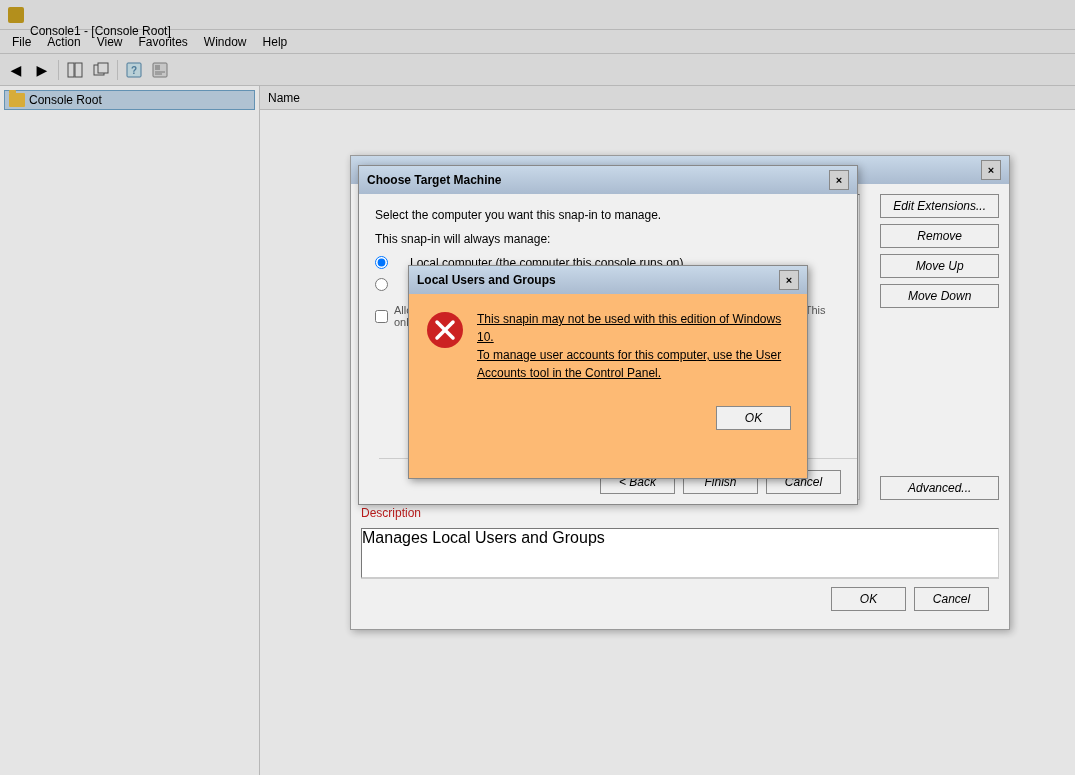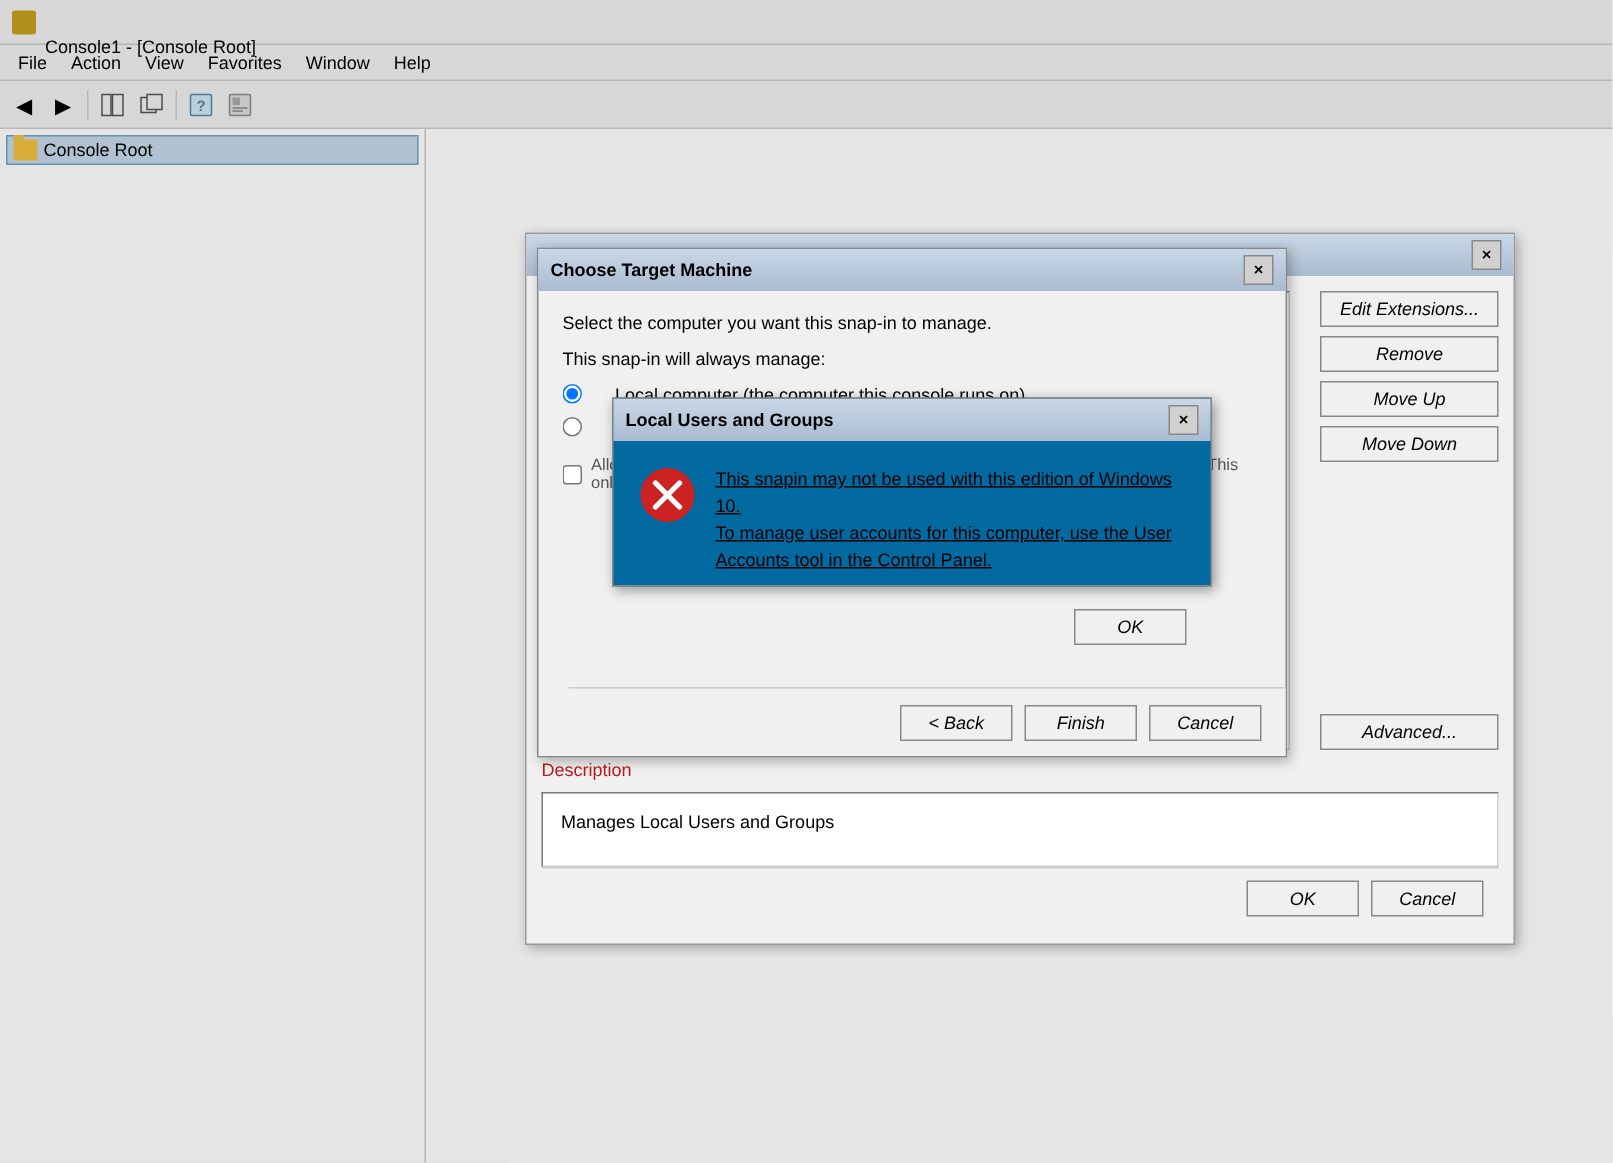--- a/index.html
+++ b/index.html
@@ -79,21 +79,21 @@
     }
 
     
     .main-area {
       display: flex;
       height: calc(775px - 86px);
     }
 
     
     .left-panel {
-      width: 284px;
+      width: 260px;
       background: #fff;
       border-right: 1px solid #ccc;
       padding: 4px;
     }
     .tree-item {
       display: flex;
       align-items: center;
       padding: 2px 4px;
       background: #c5d9ea;
       border: 1px solid #6fa3c8;
@@ -225,23 +225,23 @@
     .snapins-body {
       display: flex;
       flex: 1;
       gap: 10px;
     }
 
     .snapins-description {
       margin-top: 8px;
       border: 1px inset #ccc;
       background: #fff;
-      padding: 12px;
+      padding: 0;
       min-height: 50px;
-      font-size: 12px;
+      font-size: 16px;
     }
 
     
     .dialog-target {
       position: fixed;
       top: 165px;
       left: 358px;
       width: 500px;
       height: 340px;
       background: #f0f0f0;
@@ -249,22 +249,22 @@
       box-shadow: 2px 2px 8px rgba(0,0,0,0.3);
       z-index: 30;
     }
 
     
     .dialog-error {
       position: fixed;
       top: 265px;
       left: 408px;
       width: 400px;
-      height: 126px;
-      background: #0369a1;
+      height: 214px;
+      background: #fdba74;
       border: 1px solid #888;
       box-shadow: 2px 2px 8px rgba(0,0,0,0.4);
       z-index: 40;
     }
     .error-content {
       display: flex;
       padding: 16px;
       gap: 12px;
       align-items: flex-start;
       text-decoration: underline;
@@ -386,20 +386,23 @@
 <div class="main-area">
 
   <div class="left-panel">
     <div class="tree-item">
       <div class="folder-icon"></div>
       <span>Console Root</span>
     </div>
   </div>
 
   <div class="right-panel">
+    <div class="column-header">
+      <span>Name</span>
+    </div>
     <div class="empty-message">
       <span>There are no items to show in this view.</span>
     </div>
   </div>
 </div>
 
 <div class="overlay"></div>
 
 <div class="dialog-snapins">
   <div class="dialog-title-bar">

